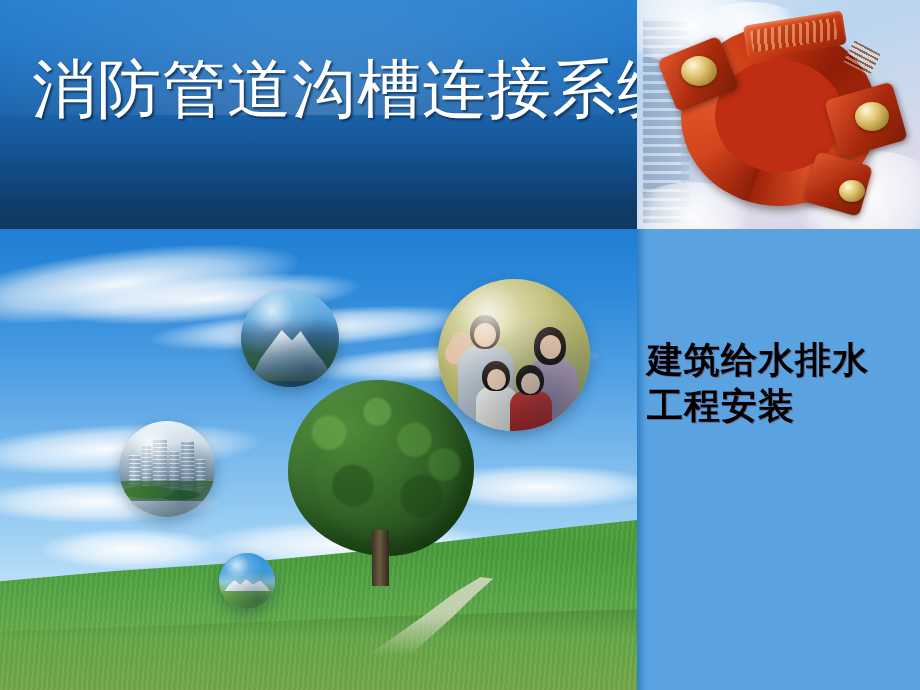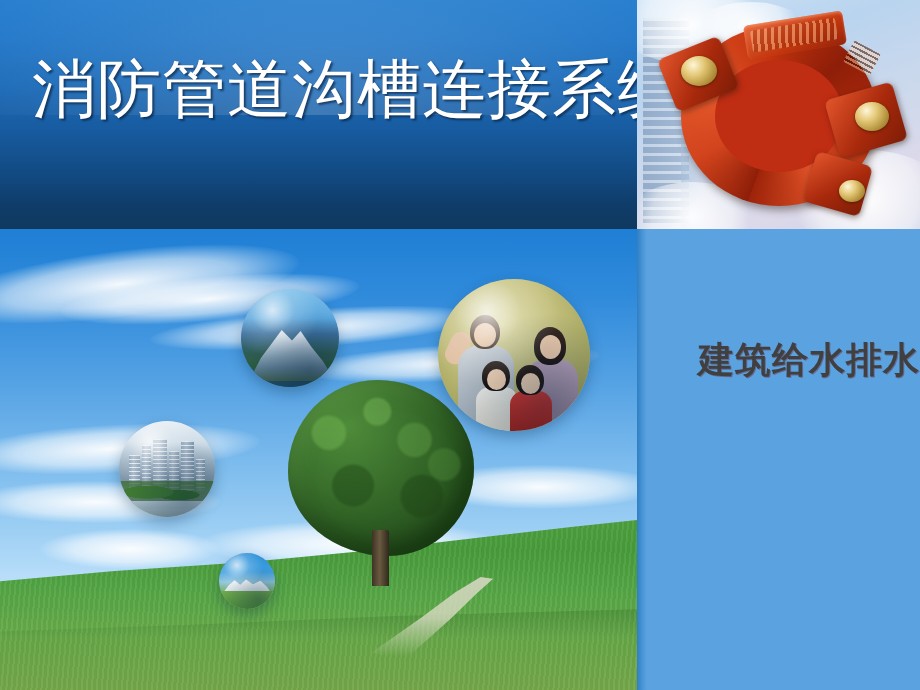--- a/index.html
+++ b/index.html
@@ -299,25 +299,25 @@
   .blue-panel{
     position:absolute;left:637px;top:229px;width:283px;height:461px;
     background:#5ba3e0;
   }
   .blue-panel .edge{
     position:absolute;left:0;top:0;width:10px;height:100%;
     background:linear-gradient(to right,#2f7fc4,#4c97d8 60%,#5ba3e0 100%);
   }
   .panel-text{
     position:absolute;left:10px;top:108px;width:273px;
-    text-align:right;
+    text-align:left;
     font-family:"Liberation Sans","DejaVu Sans",sans-serif;
     font-weight:bold;
     font-size:36px;line-height:1.28;
-    color:#404040;
+    color:#000000;
     letter-spacing:1px;
     text-shadow:1px 1px 0 rgba(120,0,0,0.35);
   }
   .panel-text .line{display:block;white-space:nowrap;}
 </style>
 </head>
 <body>
 
 <div class="slide">
 
@@ -410,16 +410,17 @@
       <div class="snow"></div>
       <div class="lake"></div>
       <div class="gloss"></div>
     </div>
   </div>
 
   <div class="blue-panel">
     <div class="edge"></div>
     <div class="panel-text">
       <span class="line">建筑给水排水</span>
+      <span class="line">工程安装</span>
     </div>
   </div>
 
 </div>
 
 </body></html>

